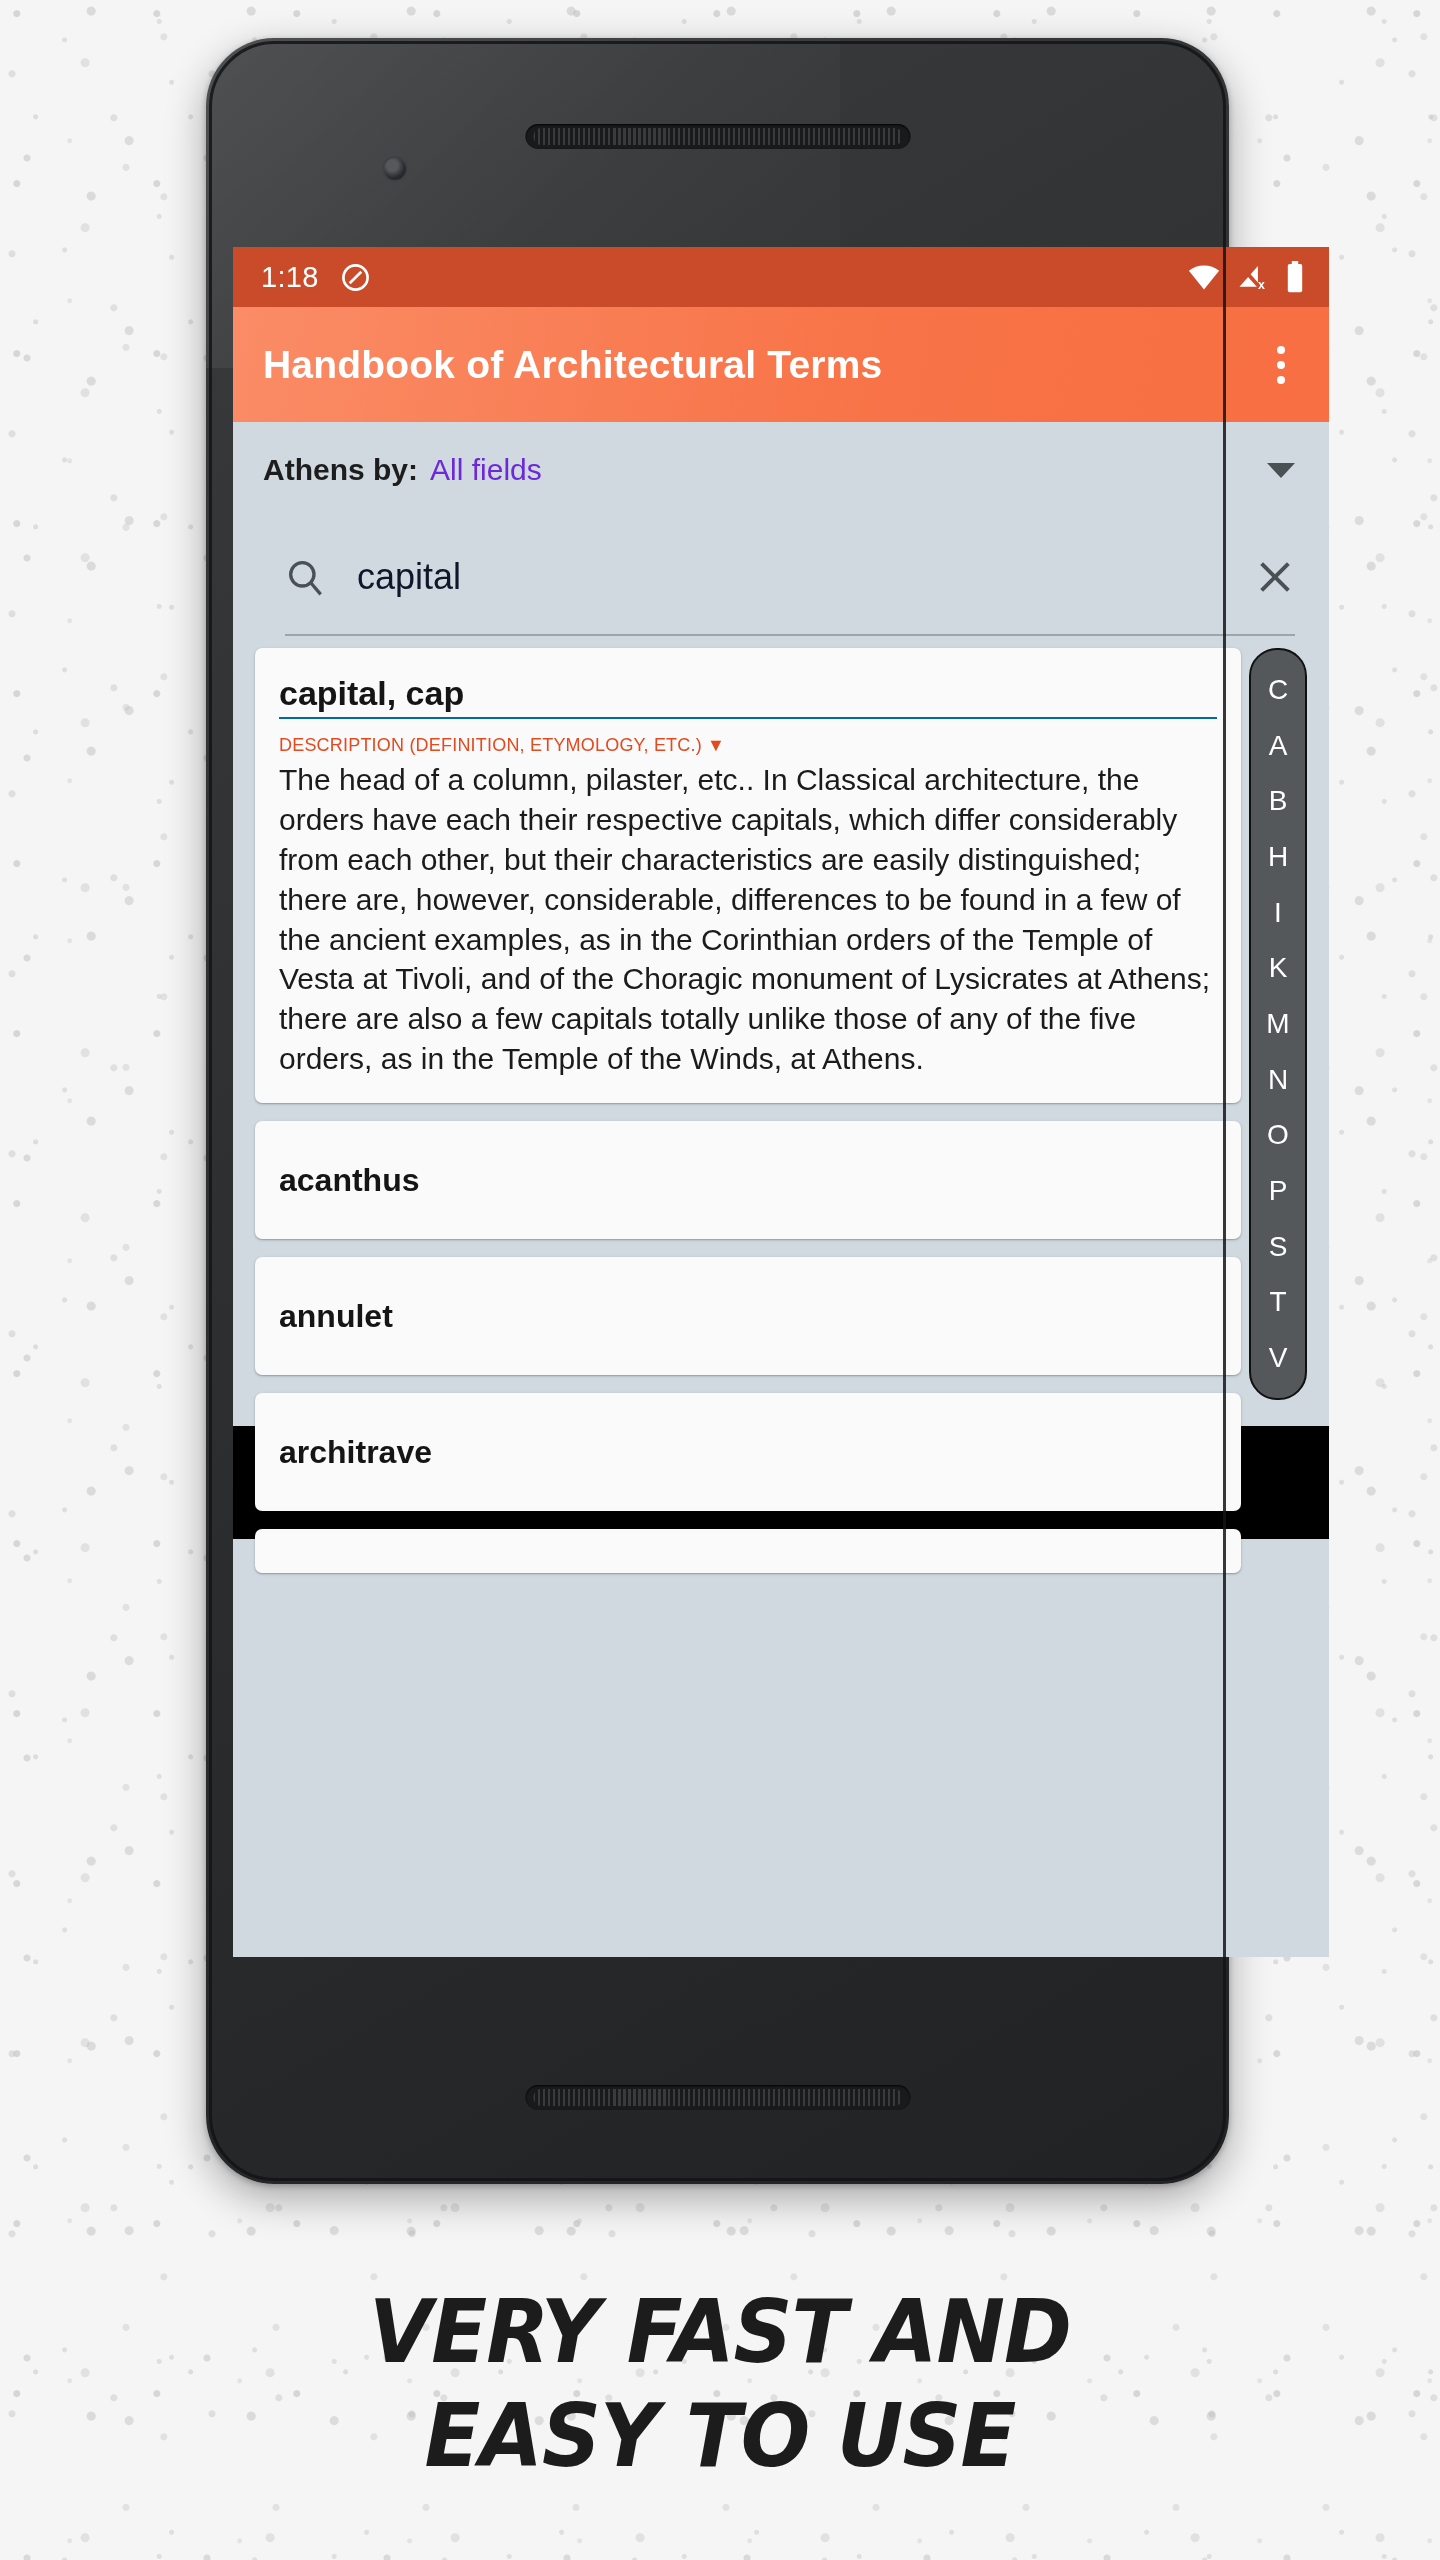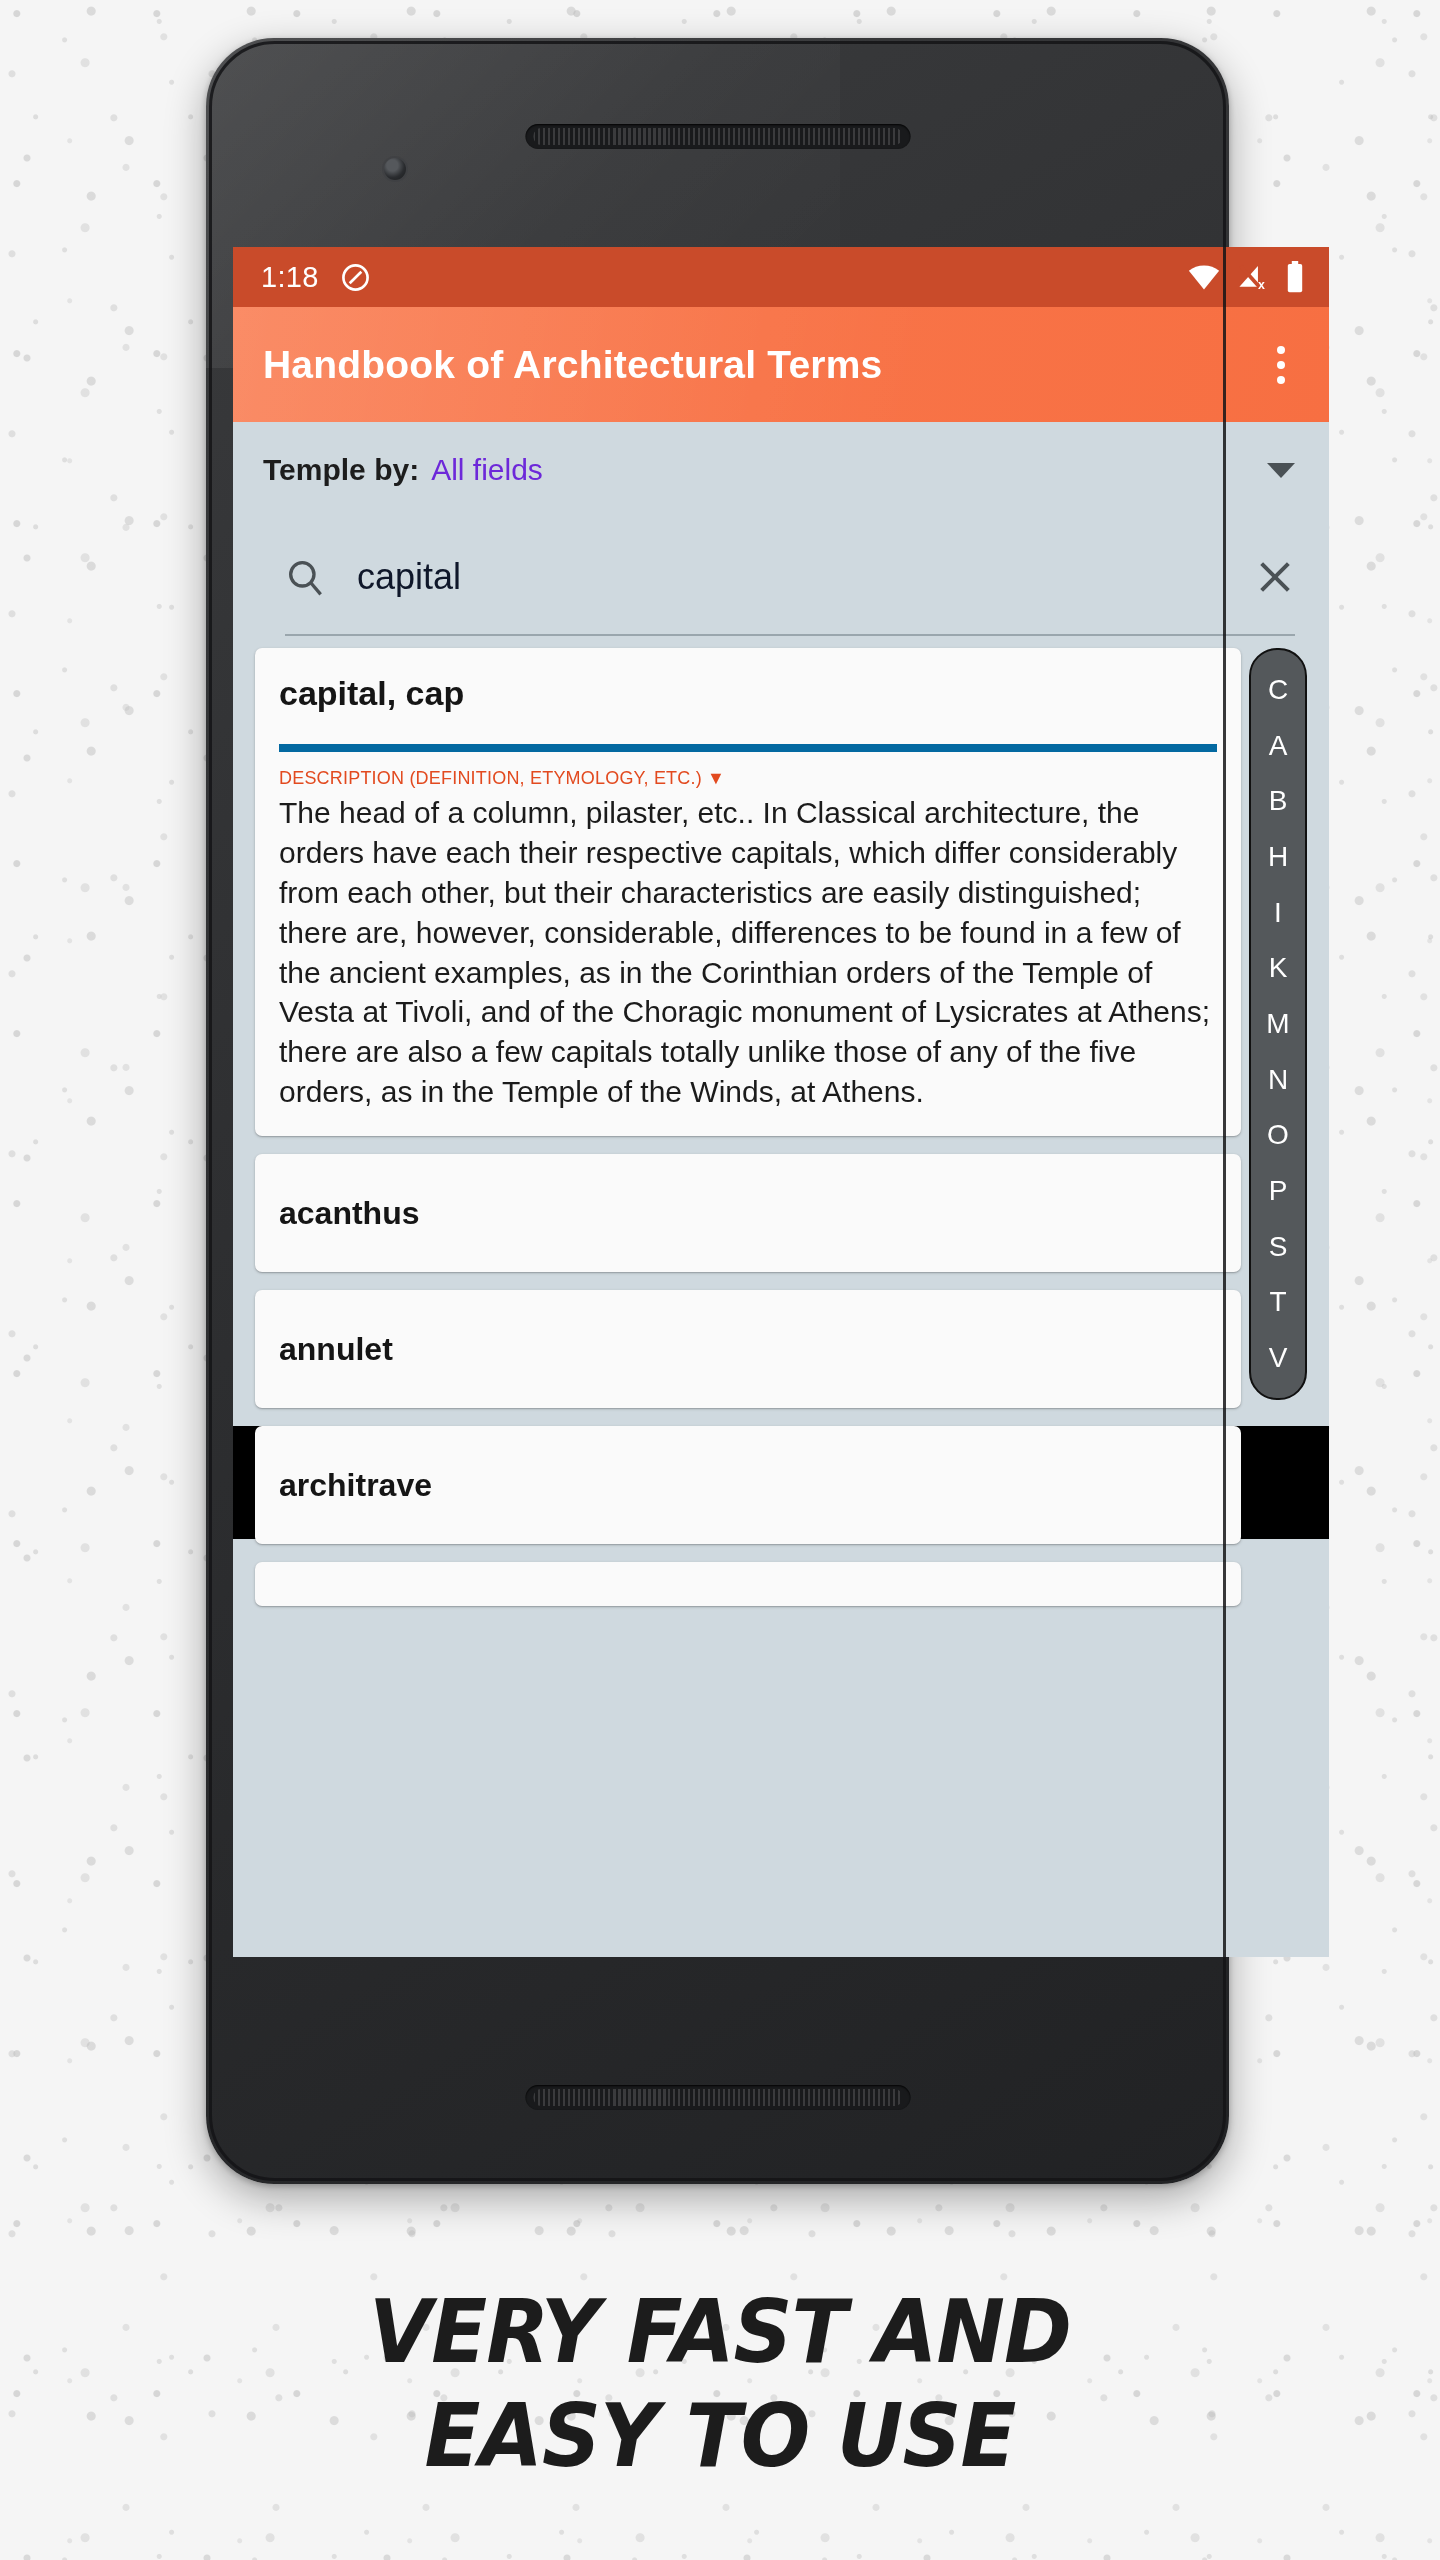--- a/index.html
+++ b/index.html
@@ -290,22 +290,22 @@
     background: #fafafa;
     border-radius: 7px;
     box-shadow: 0 1px 3px rgba(0,0,0,.22), 0 1px 1px rgba(0,0,0,.12);
     margin-bottom: 18px;
     padding: 0 24px;
   }
   .entry-title {
     font-size: 34px;
     font-weight: 700;
     color: #151515;
-    padding: 26px 0 31px 0;
-    border-bottom: 8px solid #0369a1;
+    padding: 26px 0 4px 0;
+    border-bottom: 2px solid #0369a1;
   }
   .entry-field-label {
     color: #e24a1f;
     font-size: 18px;
     font-weight: 400;
     letter-spacing: .2px;
     padding: 16px 0 4px 0;
   }
   .entry-body {
     font-size: 30px;
@@ -438,21 +438,21 @@
     <div class="app-bar">
       <div class="app-title">Handbook of Architectural Terms</div>
       <div class="overflow-menu">
         <span></span>
           <span></span>
           <span></span>
       </div>
     </div>
 
     <div class="search-by">
-      <span class="search-by-label">Temple by:</span>
+      <span class="search-by-label">Athens by:</span>
       <span class="search-by-value">All fields</span>
       <span class="caret-down"></span>
     </div>
 
     <div class="search-field">
       <svg class="search-icon" viewBox="0 0 24 24">
         <circle cx="10.4" cy="10.4" r="7" fill="none" stroke="#4a5155" stroke-width="2"></circle>
         <line x1="15.6" y1="15.6" x2="21.4" y2="22.4" stroke="#4a5155" stroke-width="2"></line>
       </svg>
       <span class="search-value" placeholder="Search">capital</span>

